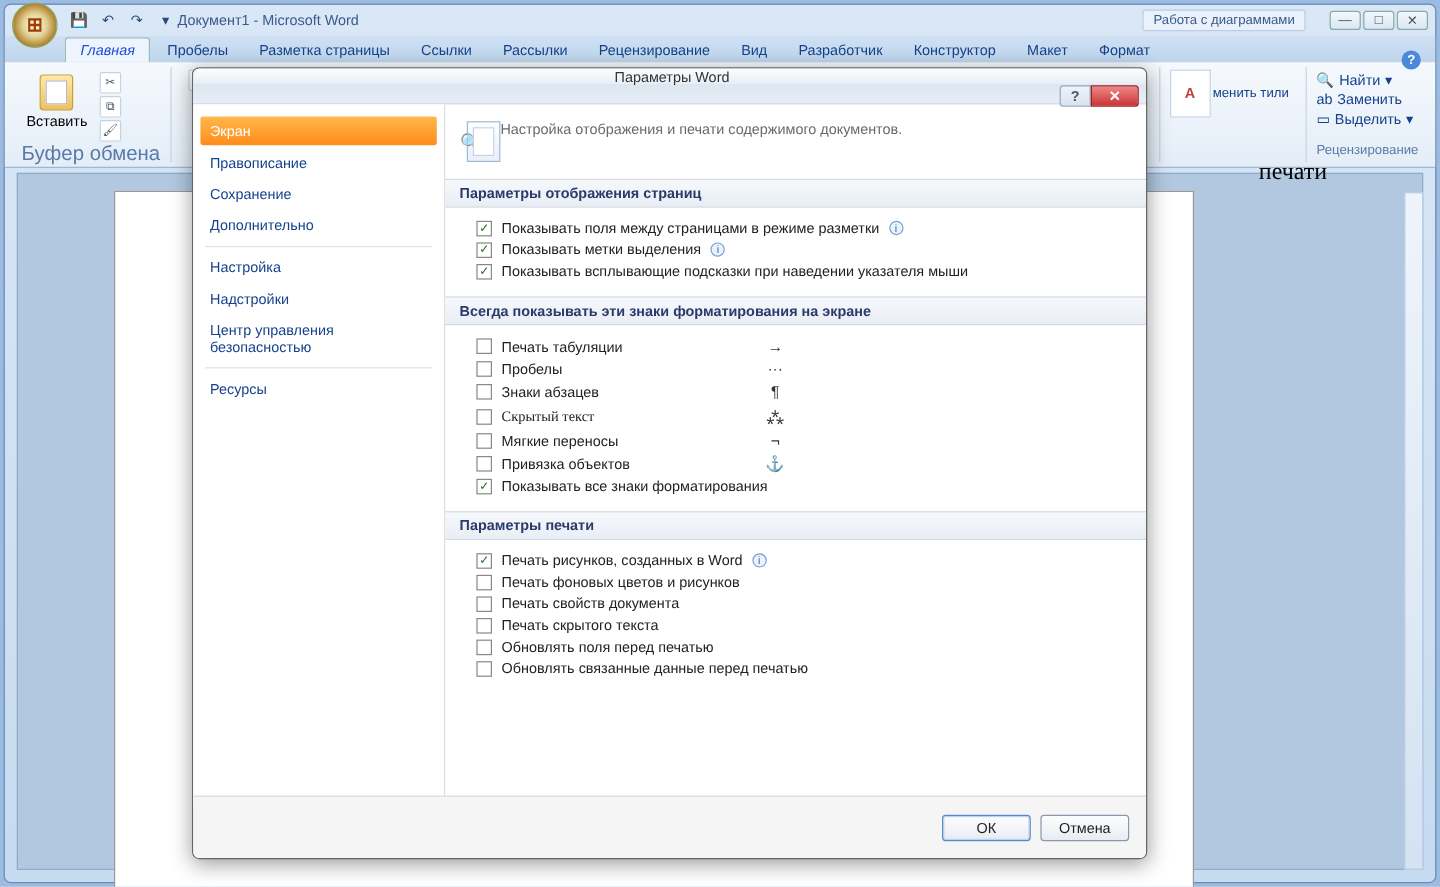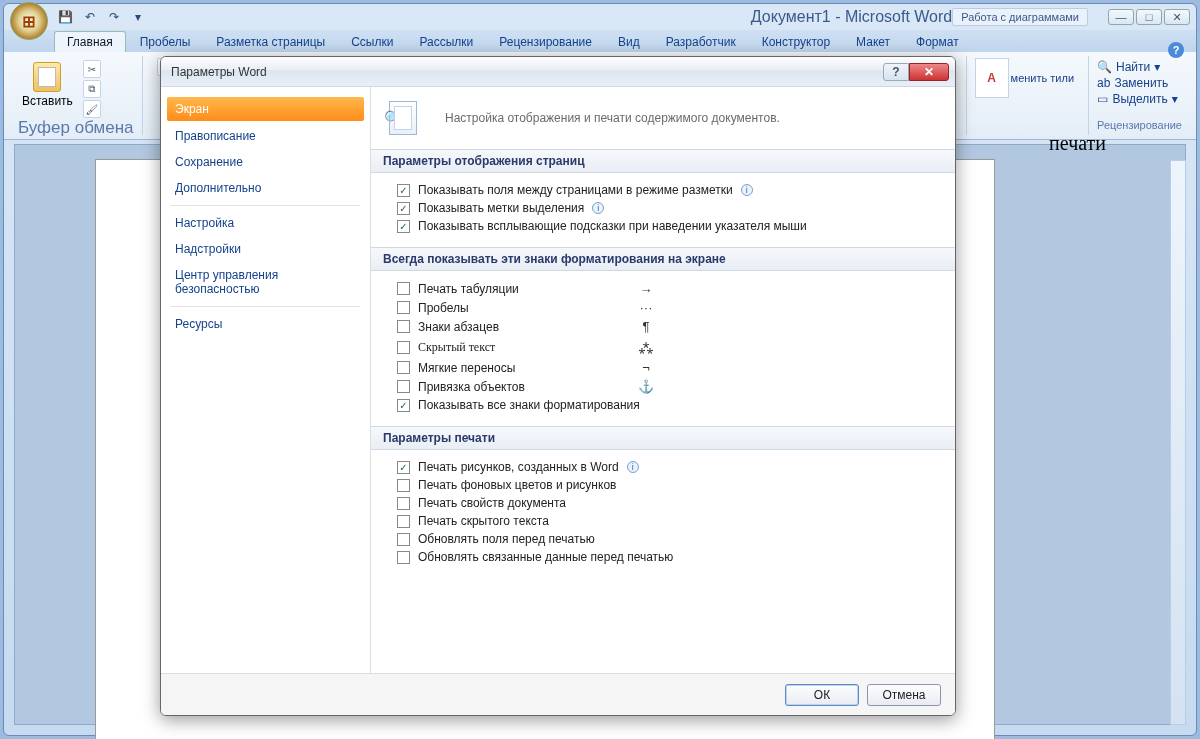--- a/index.html
+++ b/index.html
@@ -4,75 +4,75 @@
 <style>
 * { box-sizing: border-box; margin: 0; padding: 0; font-family: "Segoe UI", Tahoma, sans-serif; font-size: 12px; }
 body { background: #9bbce0; width: 1200px; height: 739px; overflow: hidden; position: relative; }
 
 
 .word-window { position: absolute; inset: 3px; background: linear-gradient(#d9e7f7,#c6dbf0); border: 1px solid #6b8ab6; border-radius: 6px; }
 .titlebar { height: 26px; display: flex; align-items: center; padding: 0 6px; }
 .office-btn { width: 38px; height: 38px; border-radius: 50%; background: radial-gradient(#fff,#e0d090 40%,#b08030 70%,#804010); border: 1px solid #8a6; margin-top: 8px; margin-right: 8px; display:flex;align-items:center;justify-content:center;font-weight:bold;color:#a04000;font-size:16px; }
 .qat { display:flex; gap:4px; align-items:center; }
 .qat .qbtn { width:20px;height:20px;display:flex;align-items:center;justify-content:center;color:#2a4a7a;border:1px solid transparent;border-radius:3px; }
-.title-center { flex:1; text-align:right; color:#3a5a8a; font-size:16px; }
+.title-center { flex:1; text-align:left; color:#3a5a8a; font-size:12px; }
 .title-right { font-size:11px; color:#3a5a8a; padding:2px 8px; border:1px solid #b8cde6; background:#eaf1fa; border-radius:2px; }
 .win-controls { display:flex; gap:2px; margin-left:20px; }
 .win-controls .wb { width:26px;height:16px;border:1px solid #8aa;background:linear-gradient(#f4f8fc,#dae6f2);border-radius:3px;display:flex;align-items:center;justify-content:center;color:#456;font-size:11px;}
 
 
 .ribbon-tabs { height:22px; display:flex; align-items:flex-end; padding-left:50px; gap:2px; background:linear-gradient(#cfe0f3,#bed5ec); }
 .rtab { padding:3px 12px; color:#15428b; cursor:pointer; }
-.rtab.active { background:#eef4fb; border:1px solid #9bb; border-bottom:none; border-radius:3px 3px 0 0; color:#0f172a;}
+.rtab.active { background:#eef4fb; border:1px solid #9bb; border-bottom:none; border-radius:3px 3px 0 0; color:#1d4ed8;font-style:italic;}
 .ribbon-body { height:88px; background:linear-gradient(#f5f9fd,#e4edf7); border-bottom:1px solid #9cb8d8; display:flex; padding:4px 6px; gap:6px; }
 .rgroup { border-right:1px solid #c4d4e8; padding:2px 8px; display:flex; flex-direction:column; justify-content:space-between; }
 .rgroup-label { font-size:17px; color:#5a7aaa; text-align:center; }
 .paste-btn{display:flex;flex-direction:column;align-items:center;gap:2px;padding:4px;}
 .paste-icon{width:28px;height:30px;background:linear-gradient(#ffe9a8,#f0c060);border:1px solid #c8a030;border-radius:3px;position:relative;}
 .paste-icon::after{content:"";position:absolute;top:4px;left:4px;right:4px;bottom:4px;background:#fff;border:1px solid #bbb;}
 .mini-btn{width:18px;height:18px;border:1px solid #c4d4e8;background:#fff;border-radius:2px;display:flex;align-items:center;justify-content:center;font-size:10px;color:#456;}
 .editing-group{margin-left:auto;display:flex;flex-direction:column;gap:2px;padding:4px 8px;border-left:1px solid #c4d4e8;}
 .editing-item{display:flex;align-items:center;gap:4px;color:#15428b;font-size:11px;}
 .editing-label-foot{font-size:11px;color:#5a7aaa;text-align:center;margin-top:auto;}
 
 
 .doc-area { position:absolute; top:140px; left:10px; right:10px; bottom:10px; background:#b2c8e0; border:1px solid #8faac8; }
 .page { position:absolute; top:14px; left:80px; width:900px; height:600px; background:#fff; border:1px solid #999; }
 .page-word { position:absolute; top:128px; right:90px; font-family: "Times New Roman", serif; font-size:20px; color:#000; }
 
 
 .dialog { position:absolute; top:52px; left:156px; width:796px; height:660px; background:#fff; border:1px solid #666; box-shadow:0 4px 18px rgba(0,0,0,0.4); border-radius:6px; overflow:hidden; }
-.dialog-titlebar { height:30px; background:linear-gradient(#fdfdfe,#e8eef6 45%,#dde6f1 46%,#e8eef6); border-bottom:1px solid #ccd8e6; display:flex; align-items:center; padding:0 6px 0 10px; }
+.dialog-titlebar { height:30px; background:linear-gradient(#fdfdfe,#e8eef6 45%,#dde6f1 46%,#e8eef6); border-bottom:1px solid #ccd8e6; display:flex; align-items:center; padding:0 6px 0 10px;flex-direction:column; }
 .dialog-title { color:#333; font-size:12px; }
 .dlg-controls { margin-left:auto; display:flex; }
 .dlg-help{width:26px;height:18px;background:linear-gradient(#f0f4fa,#d8e2ee);border:1px solid #9ab;border-radius:3px 0 0 3px;display:flex;align-items:center;justify-content:center;color:#456;font-weight:bold;}
 .dlg-close{width:40px;height:18px;background:linear-gradient(#e88,#c33);border:1px solid #922;border-radius:0 3px 3px 0;display:flex;align-items:center;justify-content:center;color:#fff;font-weight:bold;}
 
 .dialog-body { position:absolute; top:30px; bottom:42px; left:0; right:0; display:flex; }
 .dlg-sidebar { width:210px; border-right:1px solid #ddd; padding:8px 0; background:#fff; }
 .side-item { padding:6px 14px; color:#15428b; cursor:pointer; border-bottom:0px; }
 .side-item.sel { background:linear-gradient(#ffb84d,#ff8c1a); color:#fff; margin:2px 6px; border-radius:2px; padding:5px 8px;}
 .side-sep { height:1px; background:#e0e0e0; margin:4px 10px; }
 
 .dlg-main { flex:1; padding:0; overflow:auto; }
-.dlg-header-row { display:flex; align-items:center; gap:28px; padding:14px 18px; }
+.dlg-header-row { display:flex; align-items:flex-start; gap:0; padding:14px 18px; }
 .dlg-header-icon { width:28px; height:34px; border:1px solid #9bb8d8; background:linear-gradient(#fff,#e8f0fa); position:relative; }
 .dlg-header-icon::after{content:"";position:absolute;inset:4px;border:1px solid #c4d4e8;background:#fff;}
 .dlg-header-icon::before{content:"🔍";position:absolute;left:-6px;top:8px;font-size:14px;}
 .dlg-header-text { color:#6a6a6a; font-size:12px; }
 
 .section-head { background:linear-gradient(#f6f8fb,#e9eef5); border-top:1px solid #d0d8e2; border-bottom:1px solid #d0d8e2; padding:4px 12px; color:#2a3a6a; font-weight:bold; font-size:12px; }
 .section-body { padding:8px 14px 12px 26px; }
 .chk-row { display:flex; align-items:center; gap:8px; padding:2px 0; color:#222; font-size:12px; }
 .chk-row .sym { display:inline-block; width:40px; text-align:center; color:#333; font-size:13px;}
 .chk { width:13px; height:13px; border:1px solid #888; background:#fff; display:inline-flex; align-items:center; justify-content:center; font-size:10px; color:#2a6a2a; }
 .chk.checked::after{content:"✓";}
 .info-dot{width:12px;height:12px;border-radius:50%;border:1px solid #7aa0d0;color:#3a6aa0;font-size:9px;display:inline-flex;align-items:center;justify-content:center;background:#eaf2fb;}
 
-.dialog-footer { position:absolute; bottom:0; left:0; right:0; height:42px; border-top:1px solid #ddd; display:flex; align-items:center; justify-content:flex-end; gap:8px; padding:0 14px; background:#f5f5f5; }
+.dialog-footer { position:absolute; bottom:0; left:0; right:0; height:52px; border-top:1px solid #ddd; display:flex; align-items:center; justify-content:flex-end; gap:8px; padding:0 14px; background:#f5f5f5; }
 .btn { min-width:74px; height:22px; border:1px solid #8a98aa; background:linear-gradient(#fdfdfe,#e8ecf2); border-radius:3px; display:flex; align-items:center; justify-content:center; color:#222; font-size:12px; cursor:pointer;}
 .btn.primary{border-color:#5a8ac8; box-shadow:0 0 0 1px #bcd4f0 inset;}
 
 .ruler{position:absolute;top:140px;left:10px;right:26px;height:16px;background:linear-gradient(#eef4fb,#d4e2f2);border:1px solid #b8cde6;}
 .vscroll{position:absolute;top:156px;right:10px;bottom:10px;width:16px;background:linear-gradient(#eef4fb,#d4e2f2);border:1px solid #b8cde6;}
 .help-q{position:absolute;top:38px;right:12px;width:16px;height:16px;border-radius:50%;background:#4a8ad8;color:#fff;display:flex;align-items:center;justify-content:center;font-weight:bold;font-size:11px;}
 
 .styles-box{width:34px;height:40px;border:1px solid #c4d4e8;background:#fff;display:flex;align-items:center;justify-content:center;font-size:18px;font-weight:bold;}
 </style>
 </head>

